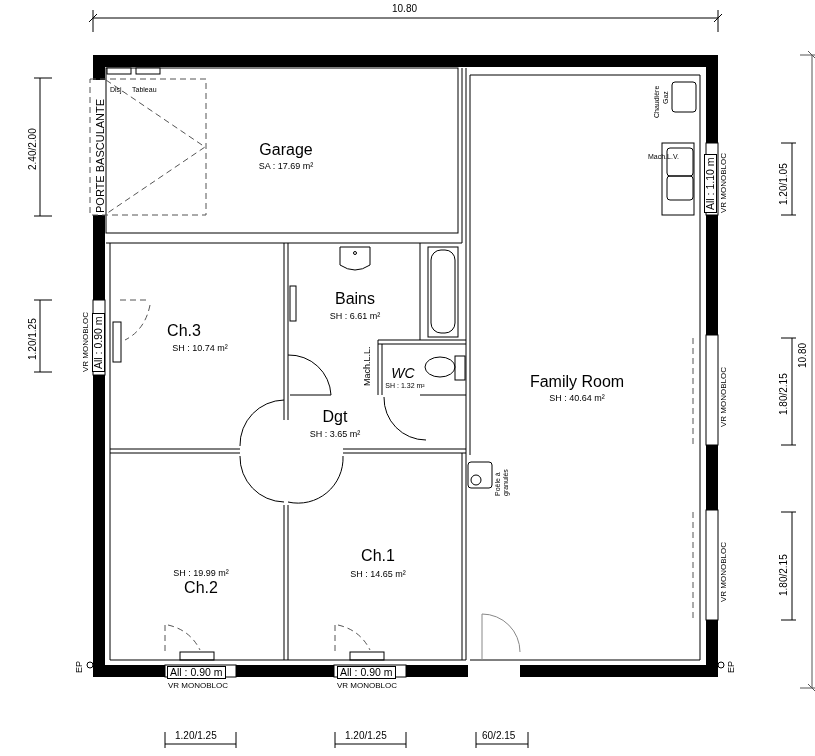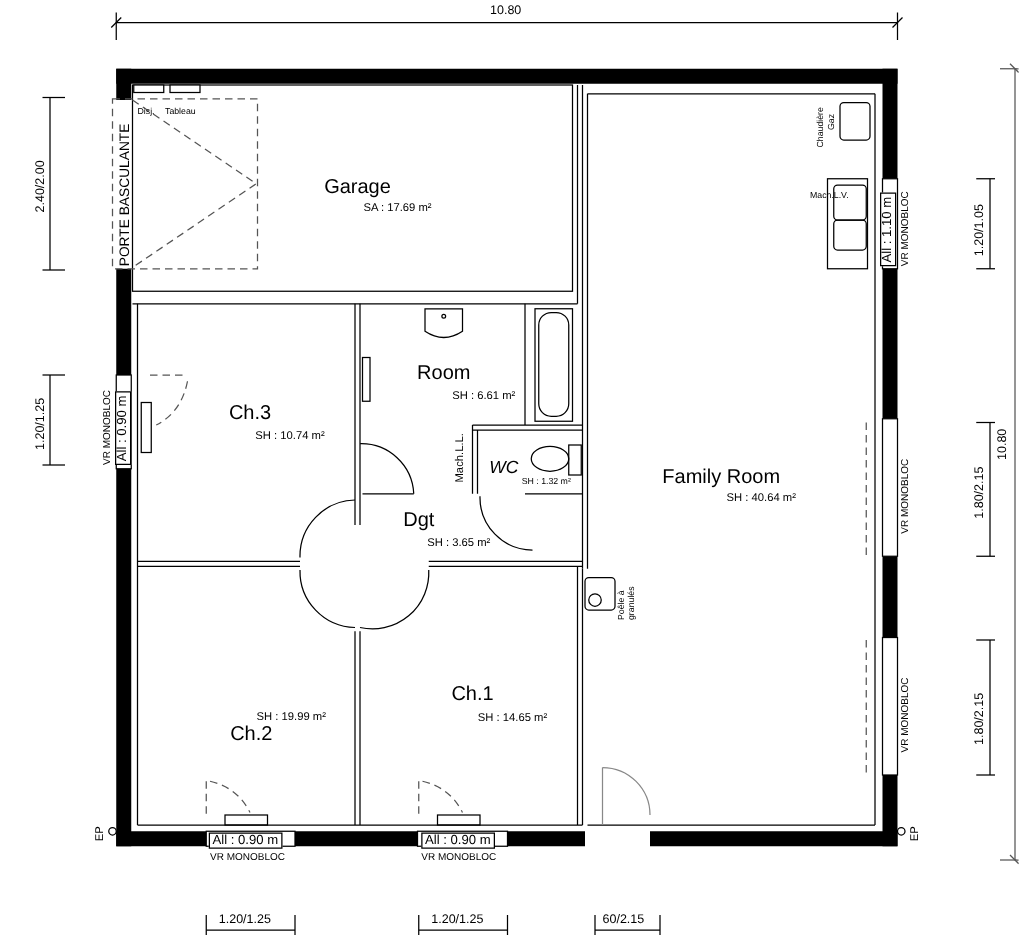--- a/index.html
+++ b/index.html
@@ -1,21 +1,21 @@
 <!DOCTYPE html>
 <html><head>
 <meta charset="utf-8">
 <style>
   html, body { margin:0; padding:0; background:#ffffff; }
   body { width:815px; height:756px; position:relative; overflow:hidden;
          font-family:"Liberation Sans", sans-serif; color:#000; }
   svg { position:absolute; left:0; top:0; }
   .lbl { position:absolute; white-space:nowrap; line-height:1; }
   .room-name { font-size:16px; transform:translateX(-50%); }
-  .room-area { font-size:9px; transform:translateX(-50%);margin-left:32px; }
+  .room-area { font-size:9px; transform:translateX(-50%); }
   .small { font-size:7px; }
   .dim { font-size:10px; }
   .rot { transform-origin:0 0; transform:rotate(-90deg); }
   .win-tag { font-size:10.5px; background:#fff; padding:0 2px; border:1px solid #000; }
   .vr { font-size:8px; }
 </style>
 </head>
 <body>
 
 <svg width="815" height="756" viewBox="0 0 815 756">
@@ -180,23 +180,23 @@
 
   <circle cx="90" cy="665" r="3" stroke="#000" fill="none"></circle>
   <circle cx="721" cy="665" r="3" stroke="#000" fill="none"></circle>
 </svg>
 
 <div class="lbl dim" style="left:392px;top:4px;">10.80</div>
 <div class="lbl dim rot" style="left:798px;top:368px;">10.80</div>
 
 <div class="lbl room-name" style="left:286px;top:142px;">Garage</div>
 <div class="lbl room-area" style="left:286px;top:162px;">SA : 17.69 m²</div>
-<div class="lbl room-name" style="left:355px;top:291px;">Room</div>
+<div class="lbl room-name" style="left:355px;top:291px;">Bains</div>
 <div class="lbl room-area" style="left:355px;top:312px;">SH : 6.61 m²</div>
-<div class="lbl room-name" style="left:200px;top:323px;">Ch.3</div>
+<div class="lbl room-name" style="left:184px;top:323px;">Ch.3</div>
 <div class="lbl room-area" style="left:200px;top:344px;">SH : 10.74 m²</div>
 <div class="lbl room-name" style="left:403px;top:366px;font-size:14px;font-style:italic;">WC</div>
 <div class="lbl room-area small" style="left:405px;top:382px;transform:translateX(-50%);">SH : 1.32 m²</div>
 <div class="lbl room-name" style="left:335px;top:409px;">Dgt</div>
 <div class="lbl room-area" style="left:335px;top:430px;">SH : 3.65 m²</div>
 <div class="lbl room-name" style="left:577px;top:374px;text-align:center;">Family Room</div>
 <div class="lbl room-area" style="left:577px;top:394px;">SH : 40.64 m²</div>
 <div class="lbl room-name" style="left:201px;top:548px;margin-top:32px;">Ch.2</div>
 <div class="lbl room-area" style="left:201px;top:569px;">SH : 19.99 m²</div>
 <div class="lbl room-name" style="left:378px;top:548px;">Ch.1</div>

